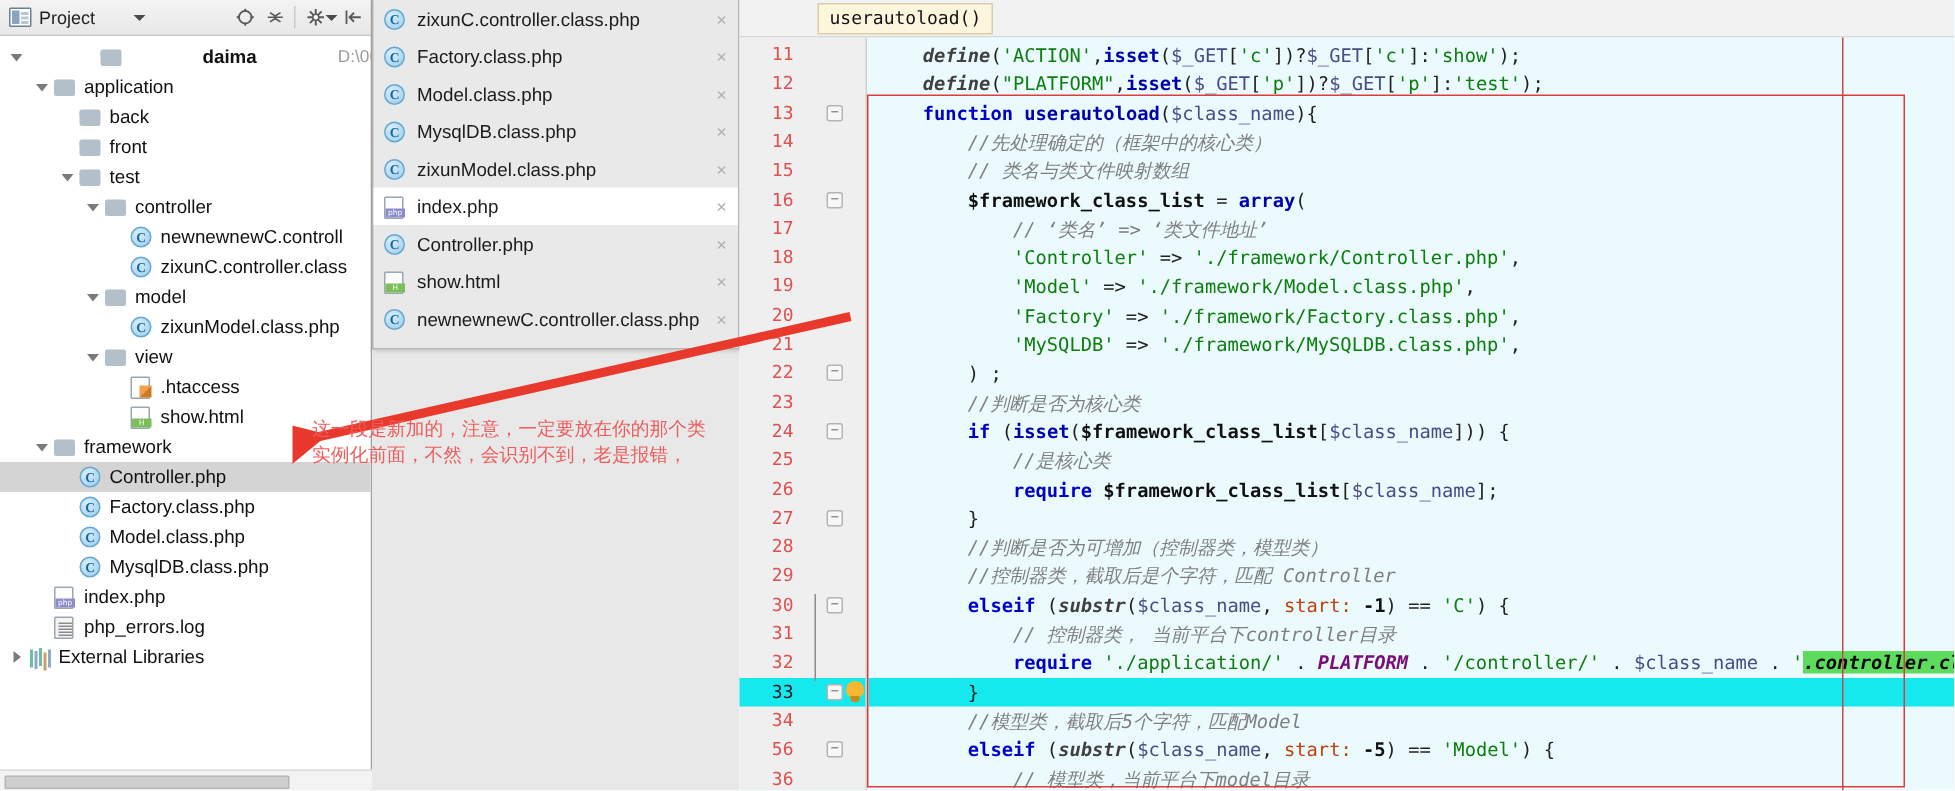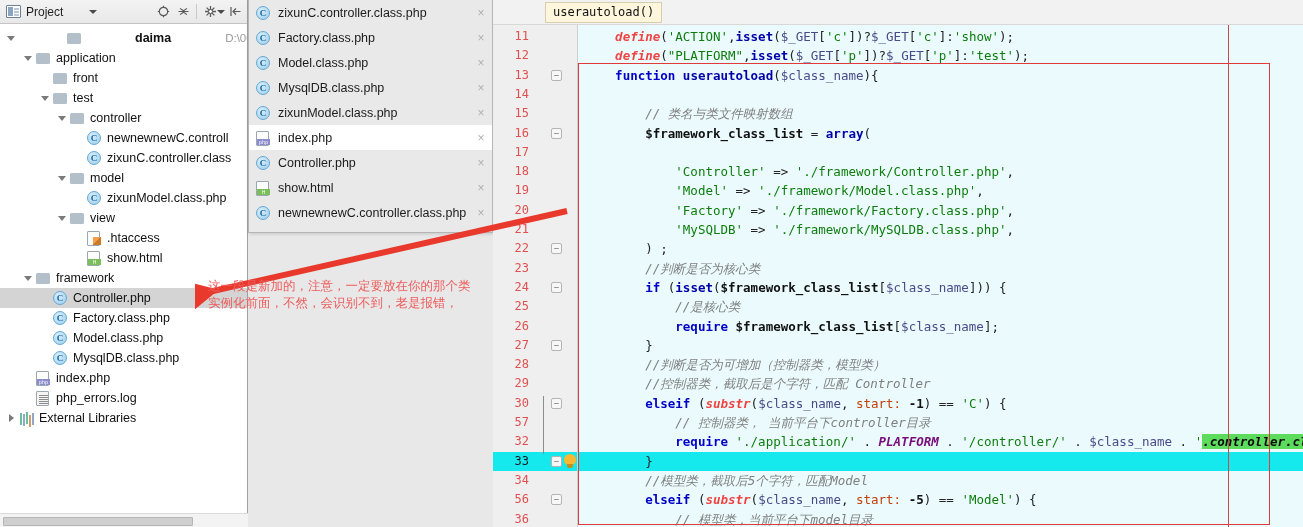--- a/index.html
+++ b/index.html
@@ -211,21 +211,21 @@
     position: absolute; left: 86px; top: 0; right: 0; bottom: 0;
     background: #eafafd; overflow: hidden;
   }
   .cl {
     position: absolute; left: 0; right: 0; height: 19.3px; line-height: 19.3px;
     font-family: "DejaVu Sans Mono", monospace; font-size: 12.5px;
     white-space: pre; color: #222; padding-left: 6px;
   }
   .cl.hl { background: #15e9ee; }
   .kw   { color: #0000c8; font-weight: bold; }
-  .fn   { color: #ef4444; font-weight: bold; font-style: italic; }
+  .fn   { color: #404040; font-weight: bold; font-style: italic; }
   .fnb  { color: #0000aa; font-weight: bold; }
   .str  { color: #0d7d0d; }
   .var  { color: #4a4a88; }
   .cmtz { color: #7f7f7f; font-style: italic; }
   .cnst { color: #7a0d7a; font-weight: bold; font-style: italic; }
   .hint { color: #c2410c; }
   .greenhl { background: #5ddb5d; color: #0a0a0a; font-style: italic; font-weight: bold; }
   .bi   { color: #111; font-weight: bold; }
 
   
@@ -296,20 +296,27 @@
           <span class="ico">
             <span class="ico-folder" style="position: absolute;"></span>
           </span>
           <span>application</span>
         </div>
         <div class="row" style="padding-left: 40px;">
           <span class="arrow"></span>
           <span class="ico">
             <span class="ico-folder" style="position: absolute;"></span>
           </span>
+          <span>back</span>
+        </div>
+        <div class="row" style="padding-left: 40px;">
+          <span class="arrow"></span>
+          <span class="ico">
+            <span class="ico-folder" style="position: absolute;"></span>
+          </span>
           <span>front</span>
         </div>
         <div class="row" style="padding-left: 40px;">
           <span class="arrow down"></span>
           <span class="ico">
             <span class="ico-folder" style="position: absolute;"></span>
           </span>
           <span>test</span>
         </div>
         <div class="row" style="padding-left: 57px;">
@@ -518,43 +525,45 @@
           <div class="lineno" style="top: 195px;">21</div>
           <div class="lineno" style="top: 214.3px;">22</div>
           <div class="lineno" style="top: 233.6px;">23</div>
           <div class="lineno" style="top: 252.9px;">24</div>
           <div class="lineno" style="top: 272.2px;">25</div>
           <div class="lineno" style="top: 291.5px;">26</div>
           <div class="lineno" style="top: 310.8px;">27</div>
           <div class="lineno" style="top: 330.1px;">28</div>
           <div class="lineno" style="top: 349.4px;">29</div>
           <div class="lineno" style="top: 368.7px;">30</div>
-          <div class="lineno" style="top: 388px;">57</div>
+          <div class="lineno" style="top: 388px;">31</div>
           <div class="lineno" style="top: 407.3px;">32</div>
           <div class="lineno hl" style="top: 426.6px;">33</div>
           <div class="lineno" style="top: 445.9px;">34</div>
           <div class="lineno" style="top: 465.2px;">56</div>
           <div class="lineno" style="top: 484.5px;">36</div>
           <div class="fold" style="top: 44.6px;">−</div>
           <div class="fold" style="top: 102.5px;">−</div>
           <div class="fold" style="top: 218.3px;">−</div>
           <div class="fold" style="top: 256.9px;">−</div>
           <div class="fold" style="top: 314.8px;">−</div>
           <div class="fold" style="top: 372.7px;">−</div>
           <div class="fold" style="top: 430.6px;">−</div>
           <div class="fold" style="top: 469.2px;">−</div>
           <div class="foldline" style="top: 370.7px; height: 57.9px; left: 50px; background: rgb(140, 140, 140);"></div>
           <div class="bulb" style="top: 428.6px; left: 71px;"></div>
         </div>
       <div id="code">
           <div class="cl" style="top: 2px;">    <i class="fn">define</i>(<span class="str">'ACTION'</span>,<span class="fnb">isset</span>(<span class="var">$_GET</span>[<span class="str">'c'</span>])?<span class="var">$_GET</span>[<span class="str">'c'</span>]:<span class="str">'show'</span>);</div>
           <div class="cl" style="top: 21.3px;">    <i class="fn">define</i>(<span class="str">"PLATFORM"</span>,<span class="fnb">isset</span>(<span class="var">$_GET</span>[<span class="str">'p'</span>])?<span class="var">$_GET</span>[<span class="str">'p'</span>]:<span class="str">'test'</span>);</div>
           <div class="cl" style="top: 40.6px;">    <span class="kw">function</span> <span class="fnb">userautoload</span>(<span class="var">$class_name</span>){</div>
+          <div class="cl" style="top: 59.9px;">        <span class="cmtz">//先处理确定的（框架中的核心类）</span></div>
           <div class="cl" style="top: 79.2px;">        <span class="cmtz">// 类名与类文件映射数组</span></div>
           <div class="cl" style="top: 98.5px;">        <span class="bi">$framework_class_list</span> = <span class="fnb">array</span>(</div>
+          <div class="cl" style="top: 117.8px;">            <span class="cmtz">// ‘类名’ =&gt; ‘类文件地址’</span></div>
           <div class="cl" style="top: 137.1px;">            <span class="str">'Controller'</span> =&gt; <span class="str">'./framework/Controller.php'</span>,</div>
           <div class="cl" style="top: 175.7px;">            <span class="str">'Factory'</span> =&gt; <span class="str">'./framework/Factory.class.php'</span>,</div>
           <div class="cl" style="top: 156.4px;">            <span class="str">'Model'</span> =&gt; <span class="str">'./framework/Model.class.php'</span>,</div>
           <div class="cl" style="top: 195px;">            <span class="str">'MySQLDB'</span> =&gt; <span class="str">'./framework/MySQLDB.class.php'</span>,</div>
           <div class="cl" style="top: 214.3px;">        ) ;</div>
           <div class="cl" style="top: 233.6px;">        <span class="cmtz">//判断是否为核心类</span></div>
           <div class="cl" style="top: 252.9px;">        <span class="kw">if</span> (<span class="fnb">isset</span>(<span class="bi">$framework_class_list</span>[<span class="var">$class_name</span>])) {</div>
           <div class="cl" style="top: 272.2px;">            <span class="cmtz">//是核心类</span></div>
           <div class="cl" style="top: 291.5px;">            <span class="kw">require</span> <span class="bi">$framework_class_list</span>[<span class="var">$class_name</span>];</div>
           <div class="cl" style="top: 310.8px;">        }</div>

